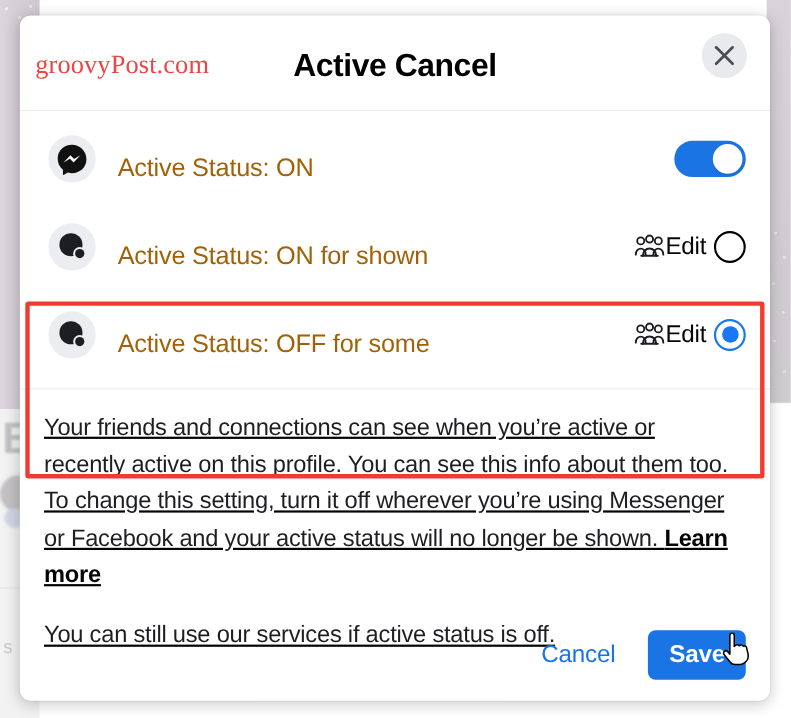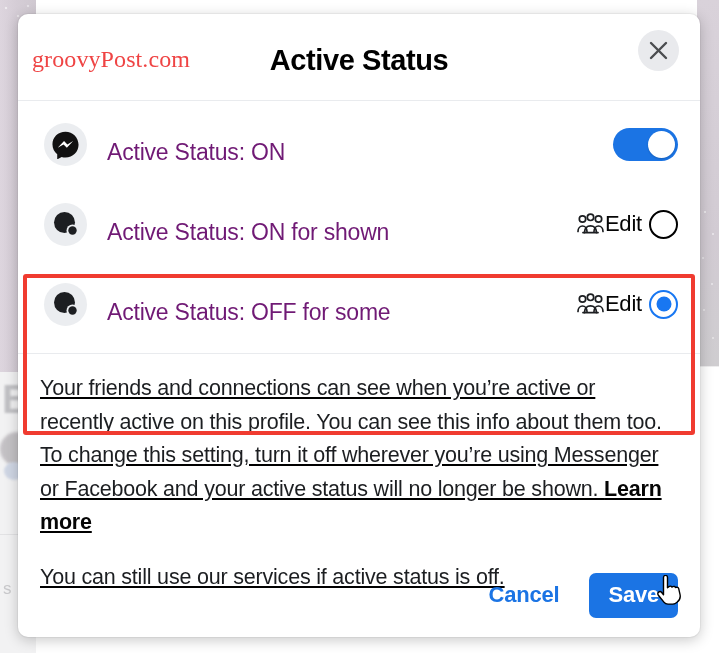--- a/index.html
+++ b/index.html
@@ -181,21 +181,21 @@
     align-items: center;
     justify-content: center;
     flex: 0 0 auto;
     position: relative;
   }
   .avatar svg { display: block; }
 
   .row-label {
     margin-left: 20px;
     font-size: 23px;
-    color: #701a75;
+    color: #a16207;
     letter-spacing: -0.2px;
     white-space: nowrap;
     flex: 1 1 auto;
     margin-top: 17px;
   }
 
   .row-right {
     display: flex;
     align-items: center;
     flex: 0 0 auto;
@@ -314,21 +314,21 @@
     padding: 0 19px;
     height: 45px;
     cursor: pointer;
   }
   .footer-spacer { flex: 1 1 auto; }
   .btn-text {
     background: transparent;
     border: none;
     color: #1b74e4;
     font-size: 22px;
-    font-weight: bold;
+    font-weight: normal;
     font-family: "Liberation Sans", sans-serif;
     letter-spacing: -0.2px;
     padding: 0 14px;
     height: 45px;
     cursor: pointer;
   }
   .save-wrap { position: relative; margin-left: 16px; }
   .cursor-hand {
     position: absolute;
     right: -4px;
@@ -349,21 +349,21 @@
   <div class="bg-circle2"></div>
   <div class="bg-line"></div>
   <div class="bg-glyph-s">s</div>
   <div class="bg-right-strip"></div>
   <div class="bg-right-dots"></div>
 
   <div id="dialog">
 
     <div class="dlg-header">
       <div class="watermark">groovyPost.com</div>
-      <div class="dlg-title">Active Status</div>
+      <div class="dlg-title">Active Cancel</div>
       <div class="close-btn">
         <span>
           <svg width="21" height="21" viewBox="0 0 21 21">
             <line x1="3" y1="3" x2="18" y2="18" stroke="#4b4d50" stroke-width="2.4" stroke-linecap="round"></line>
             <line x1="18" y1="3" x2="3" y2="18" stroke="#4b4d50" stroke-width="2.4" stroke-linecap="round"></line>
           </svg>
         </span>
       </div>
     </div>
 

